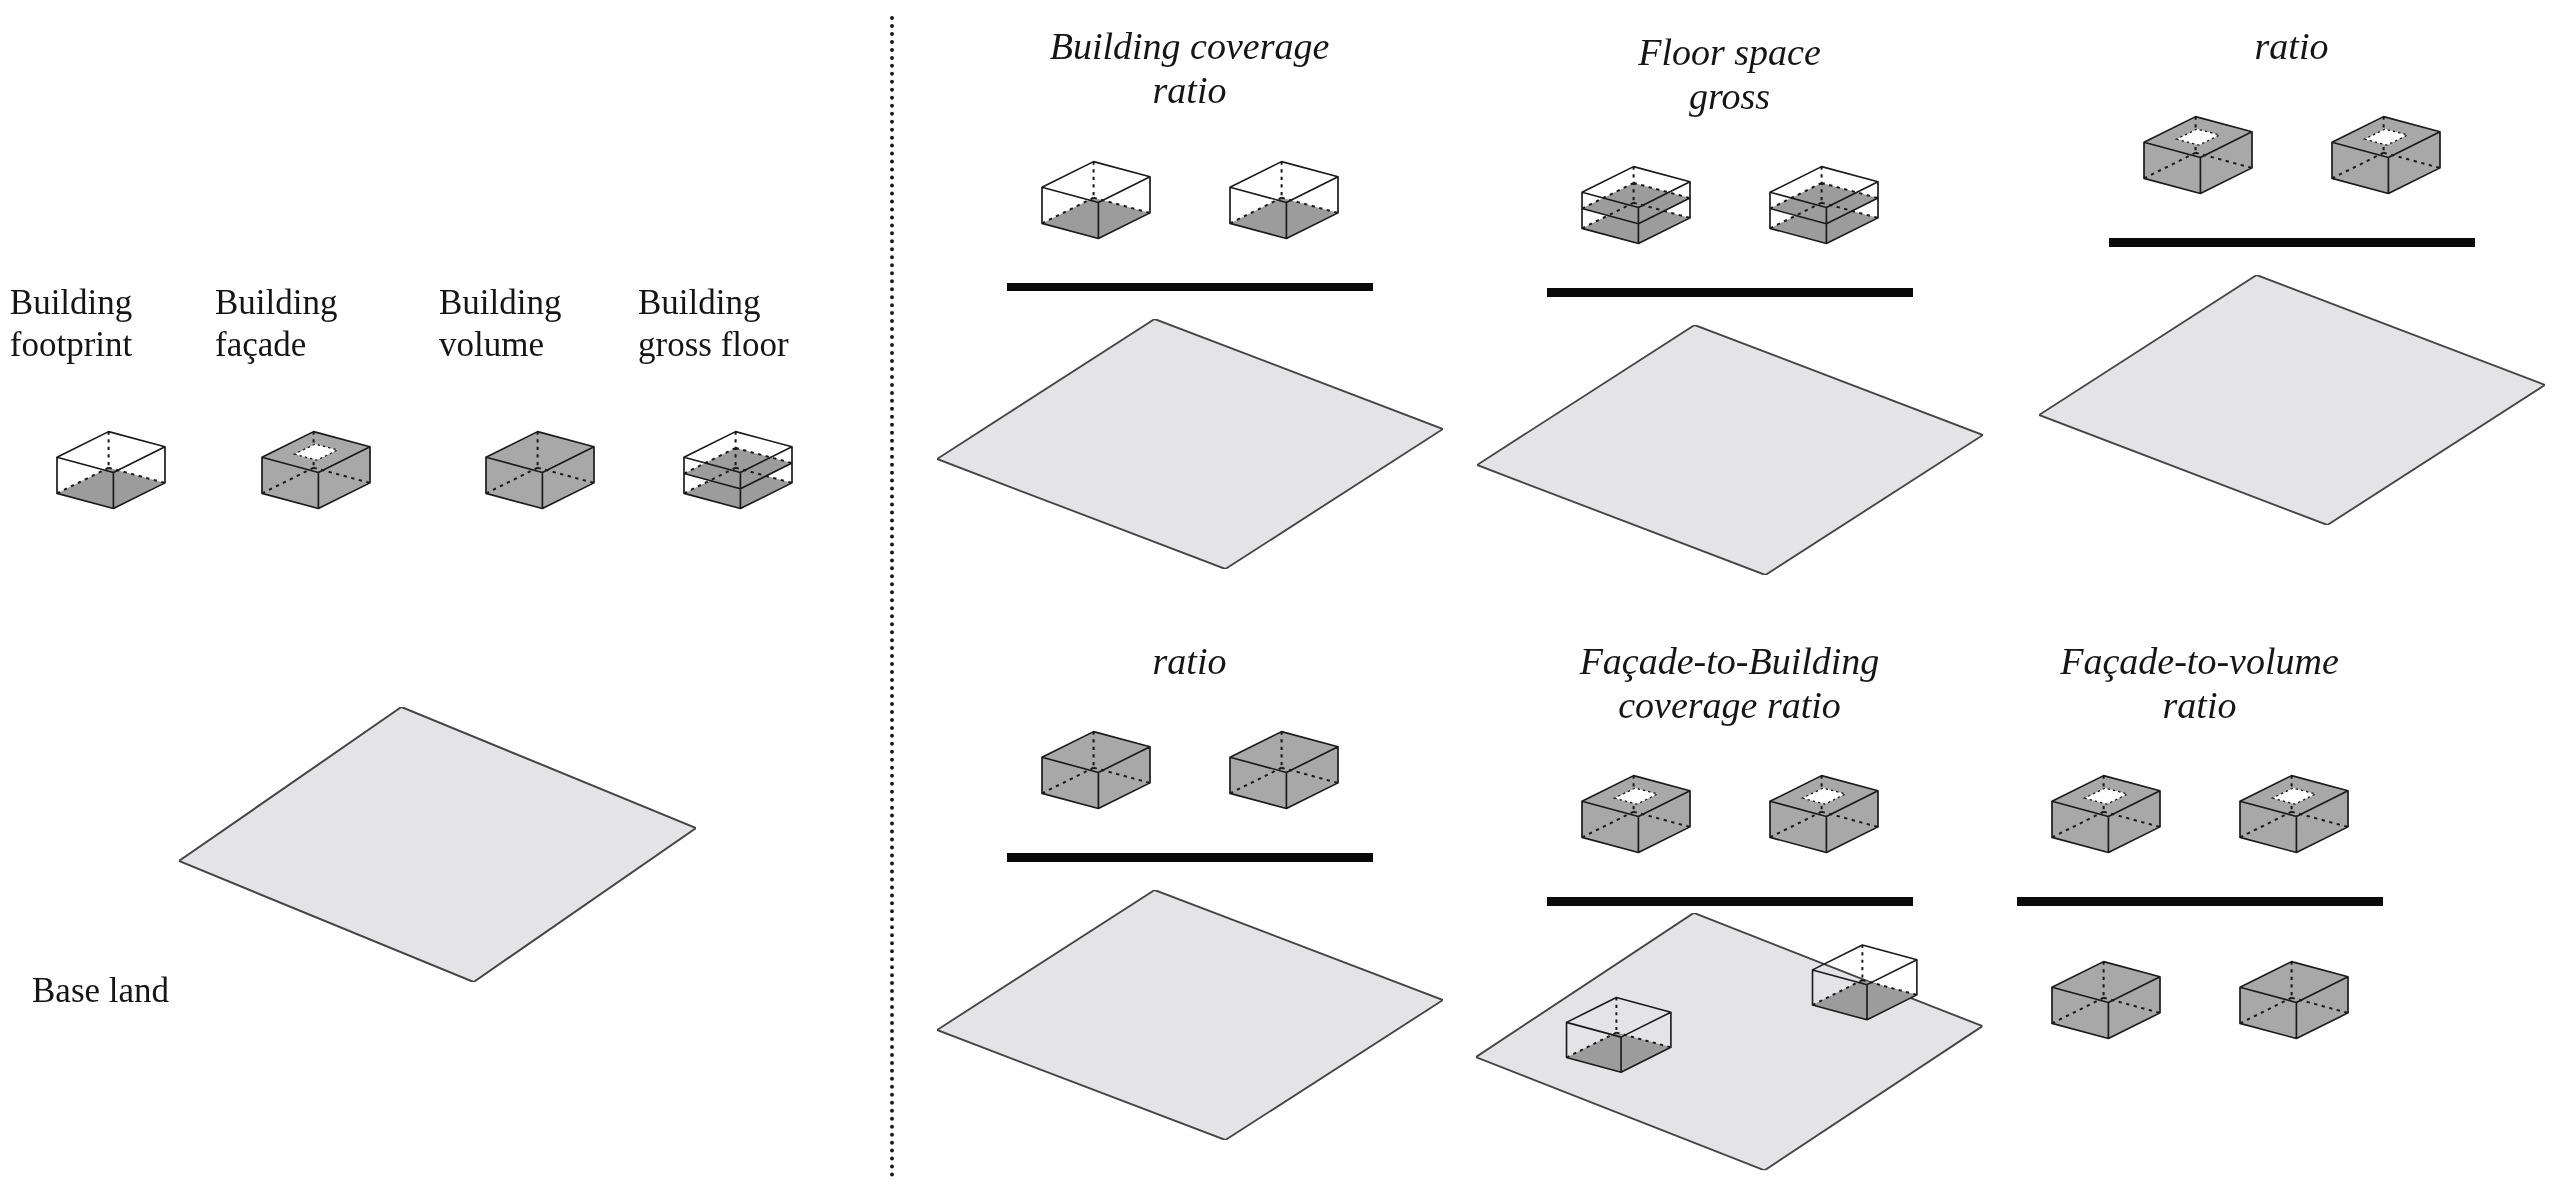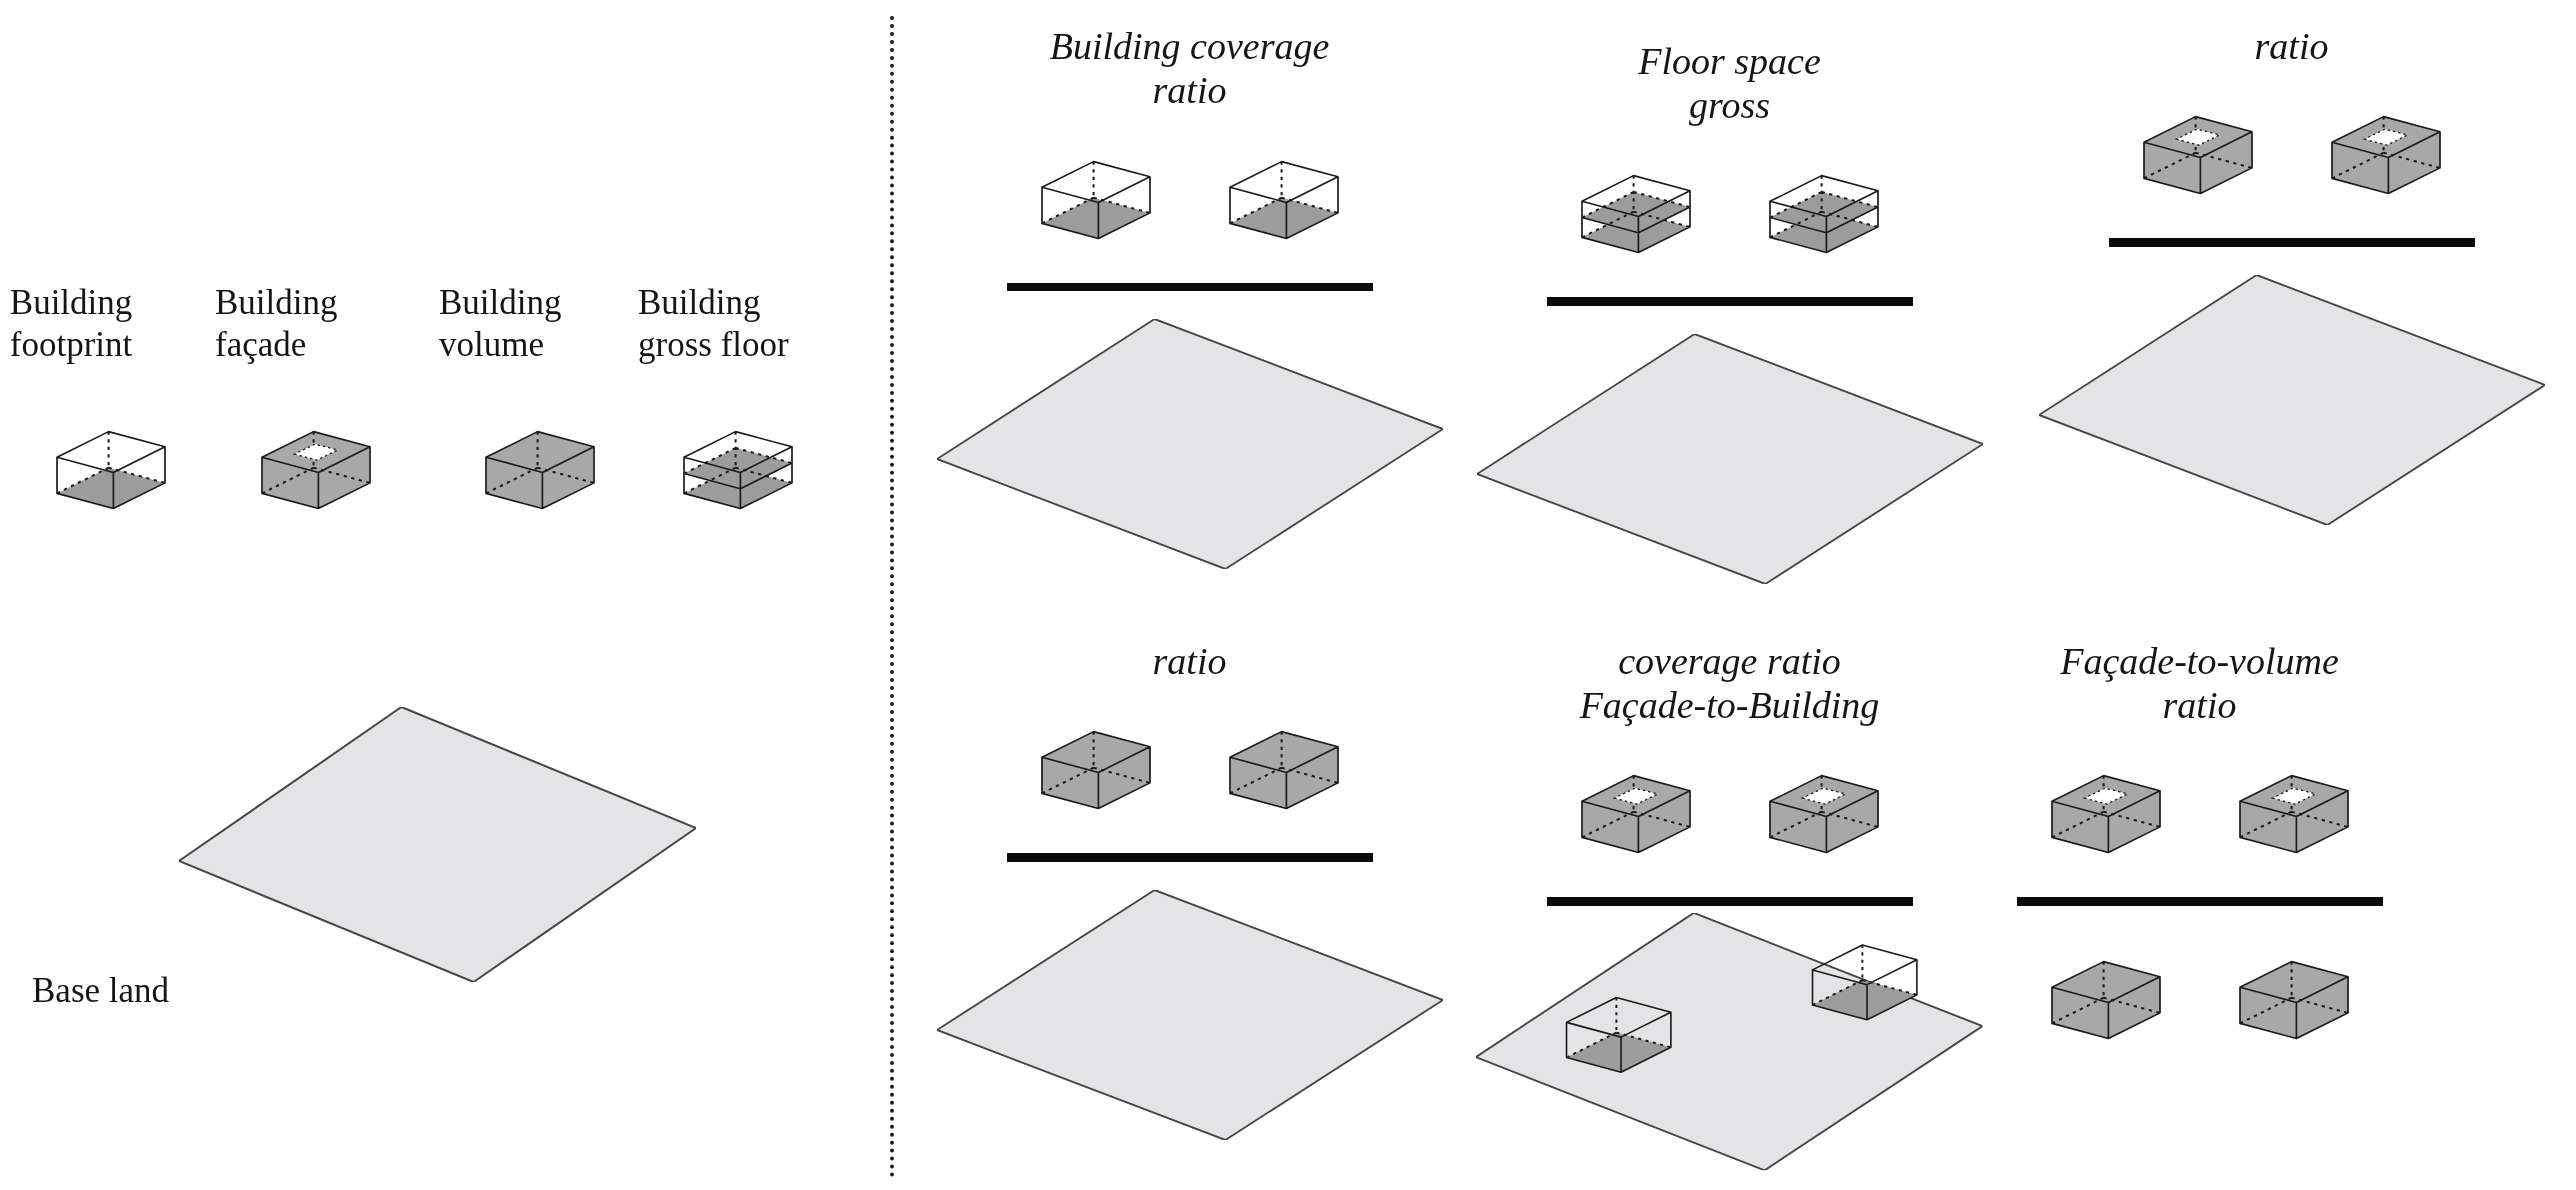--- a/index.html
+++ b/index.html
@@ -133,21 +133,21 @@
     <svg class="box" viewBox="0 0 200 170" preserveAspectRatio="none">
         <use href="#sym-footprint" width="200" height="170"></use>
       </svg>
   </div>
   <div class="fracbar"></div>
   <svg class="site" viewBox="0 0 830 400" preserveAspectRatio="none">
       <use href="#sym-land" width="830" height="400"></use>
     </svg>
 </section>
 
-<section class="panel" style="left:1470px; top:39px">
+<section class="panel" style="left:1470px; top:30px">
   <h2 class="ptitle">
     <span>Floor space</span>
     <span>gross</span>
   </h2>
   <div class="numrow">
     <svg class="box" viewBox="0 0 200 170" preserveAspectRatio="none">
         <use href="#sym-grossfloor" width="200" height="170"></use>
       </svg>
     <svg class="box" viewBox="0 0 200 170" preserveAspectRatio="none">
         <use href="#sym-grossfloor" width="200" height="170"></use>
@@ -190,22 +190,22 @@
       </svg>
   </div>
   <div class="fracbar"></div>
   <svg class="site" viewBox="0 0 830 400" preserveAspectRatio="none">
       <use href="#sym-land" width="830" height="400"></use>
     </svg>
 </section>
 
 <section class="panel" style="left:1470px; top:639px">
   <h2 class="ptitle">
+    <span>Façade-to-Building</span>
     <span>coverage ratio</span>
-    <span>Façade-to-Building</span>
   </h2>
   <div class="numrow">
     <svg class="box" viewBox="0 0 200 170" preserveAspectRatio="none">
         <use href="#sym-facade" width="200" height="170"></use>
       </svg>
     <svg class="box" viewBox="0 0 200 170" preserveAspectRatio="none">
         <use href="#sym-facade" width="200" height="170"></use>
       </svg>
   </div>
   <div class="fracbar"></div>

